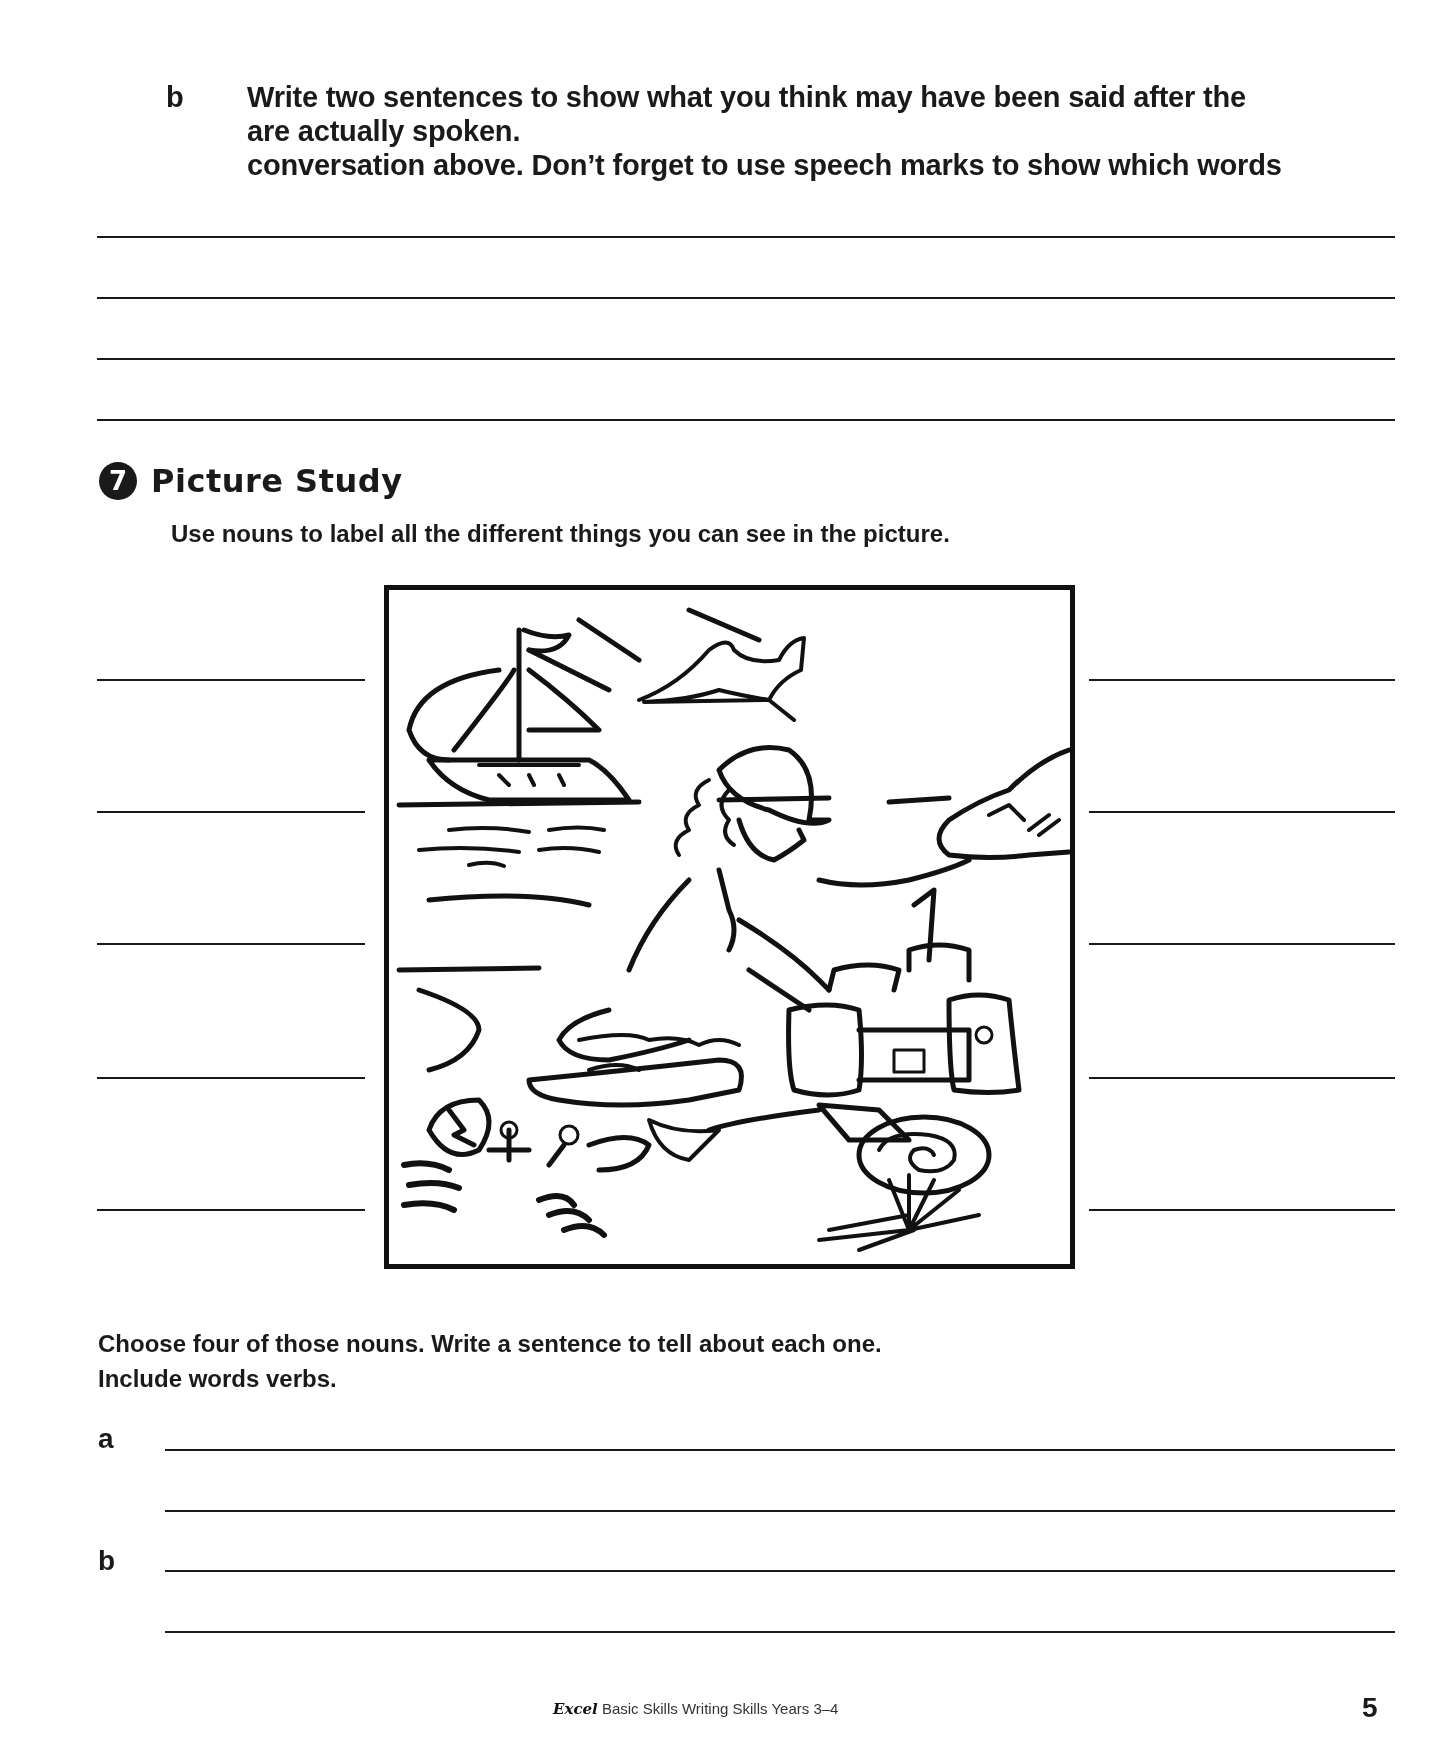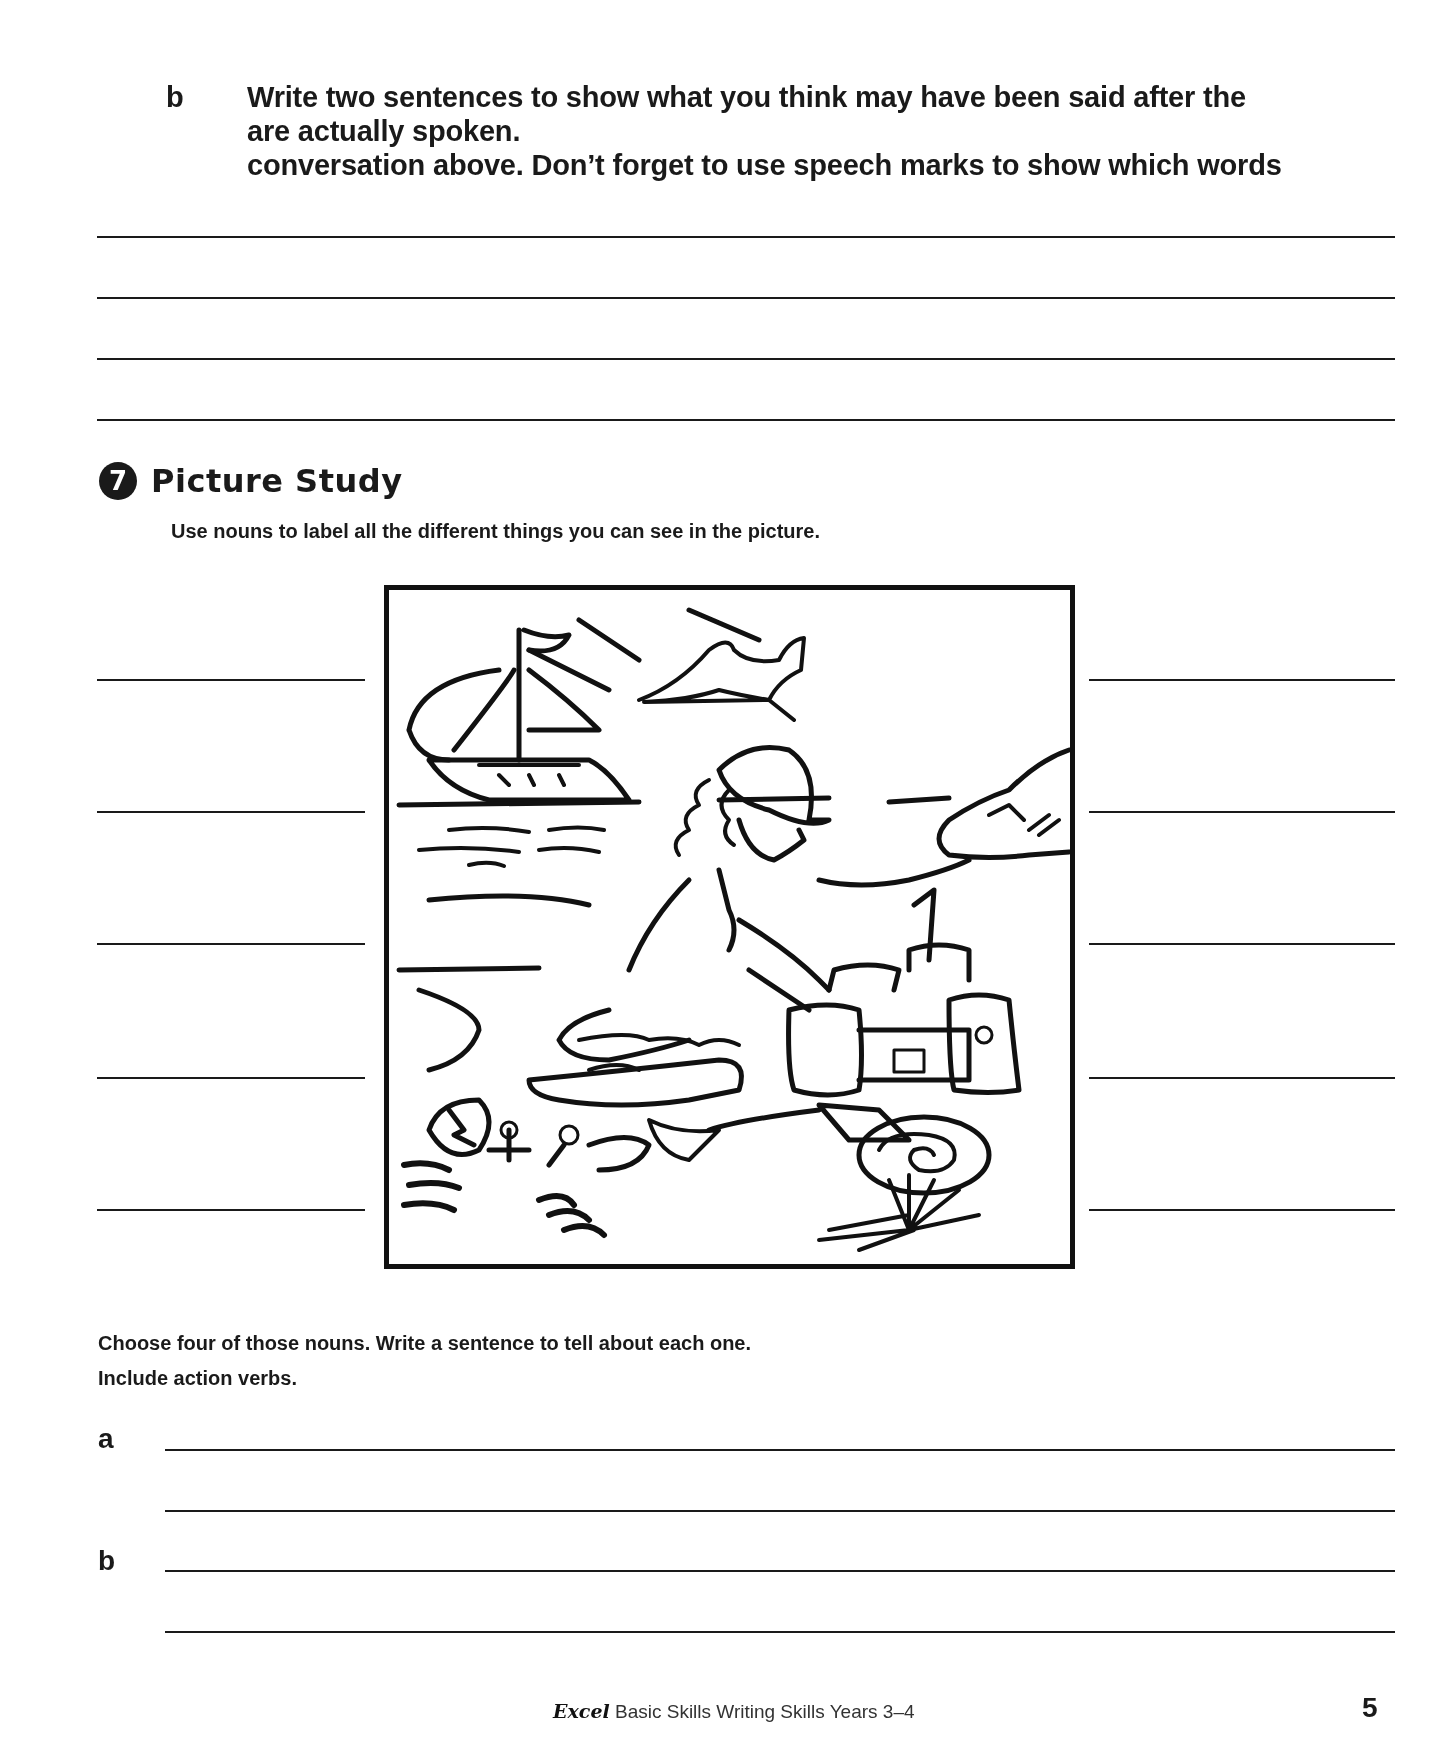--- a/index.html
+++ b/index.html
@@ -6,23 +6,23 @@
   body { width:1445px; height:1762px; position:relative; overflow:hidden; color:#1a1a1a;
          font-family:"Liberation Sans", sans-serif; }
   .abs { position:absolute; }
   .q-text { font-size:29px; line-height:34px; font-weight:bold; letter-spacing:-0.2px; }
   .line { position:absolute; height:0; border-top:2.5px solid #1a1a1a; }
   .section-heading { display:flex; align-items:center; gap:14px; }
   .num-circle { width:38px; height:38px; border-radius:50%; background:#1a1a1a; color:#fff;
                 font-size:26px; font-weight:bold; display:flex; align-items:center; justify-content:center;
                 font-family:"DejaVu Sans", sans-serif; }
   .heading-text { font-family:"DejaVu Sans", sans-serif; font-weight:bold; font-size:32px; letter-spacing:0.5px; }
-  .instr { font-size:20px; font-weight:bold; }
+  .instr { font-size:24px; font-weight:bold; }
   .item-label { font-size:28px; font-weight:bold; }
-  .footer { font-size:19px; color:#333; }
+  .footer { font-size:15px; color:#333; }
   .footer .brand { font-family:"DejaVu Serif", serif; font-weight:bold; font-style:italic; color:#111; }
   .page-num { font-size:28px; font-weight:bold; }
   .frame { border:5px solid #111; box-sizing:border-box; }
 </style>
 </head>
 <body>
 
 <div class="abs q-text" style="left:166px; top:80px;">b</div>
 <div class="abs q-text" style="left:207px; top:80px; width:1200px;margin-left:40px;">
   <div>Write two sentences to show what you think may have been said after the</div>
@@ -109,21 +109,21 @@
 
     <ellipse cx="535" cy="565" rx="65" ry="38"></ellipse>
     <path d="M490 560 Q500 540 540 545 Q570 550 565 570 Q555 585 530 580 Q515 570 525 560 Q540 555 545 565" stroke-width="4"></path>
 
     <path d="M430 650 L520 640 M440 640 L520 625 M470 660 L525 640 M520 640 L500 590 M520 640 L520 585 M520 640 L545 590 M520 640 L570 600 M520 640 L590 625" stroke-width="4"></path>
   </svg>
 </div>
 
 <div class="abs instr" style="left:98px; top:1326px; line-height:35px;">
   <div>Choose four of those nouns. Write a sentence to tell about each one.</div>
-  <div>Include action verbs.</div>
+  <div>Include words verbs.</div>
 </div>
 
 <div class="abs item-label" style="left:98px; top:1423px;">a</div>
 <div class="line" style="left:165px; width:1230px; top:1449px;"></div>
 <div class="line" style="left:165px; width:1230px; top:1510px;"></div>
 
 <div class="abs item-label" style="left:98px; top:1545px;">b</div>
 <div class="line" style="left:165px; width:1230px; top:1570px;"></div>
 <div class="line" style="left:165px; width:1230px; top:1631px;"></div>
 

